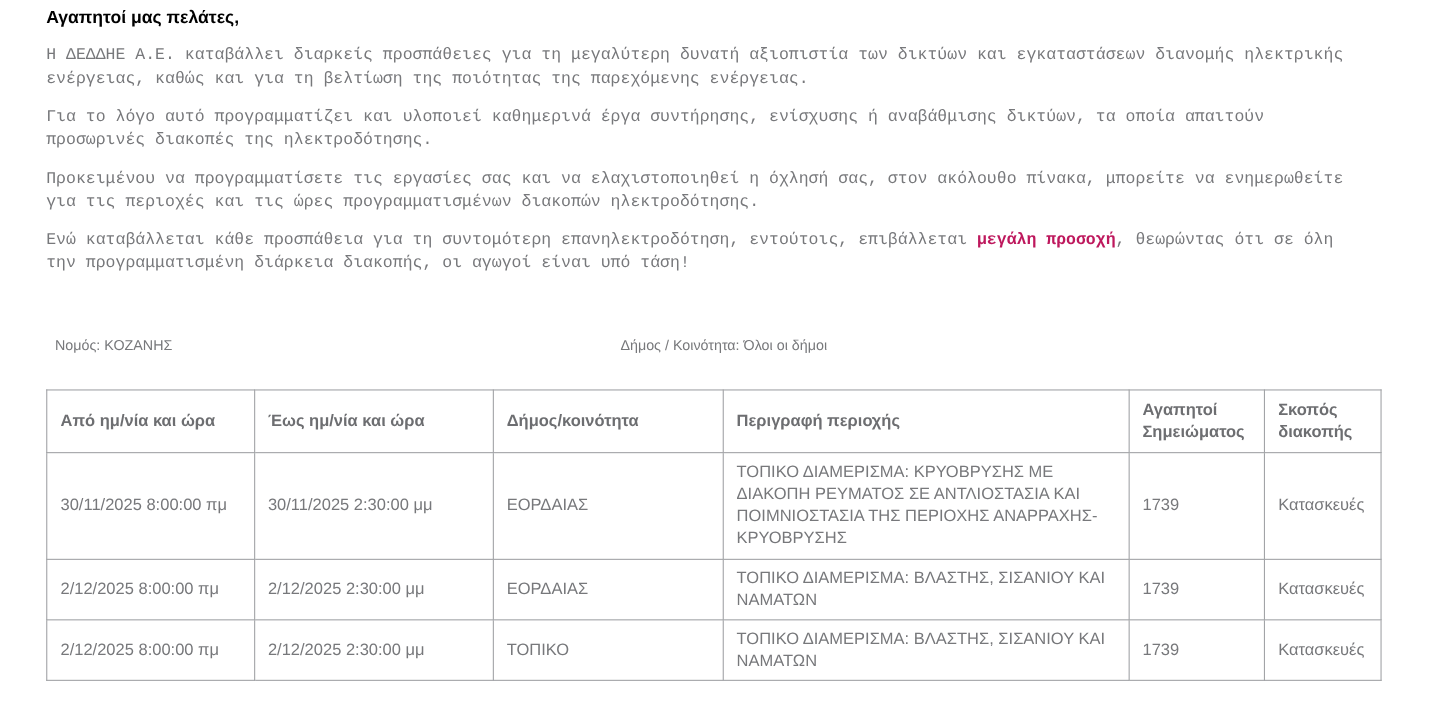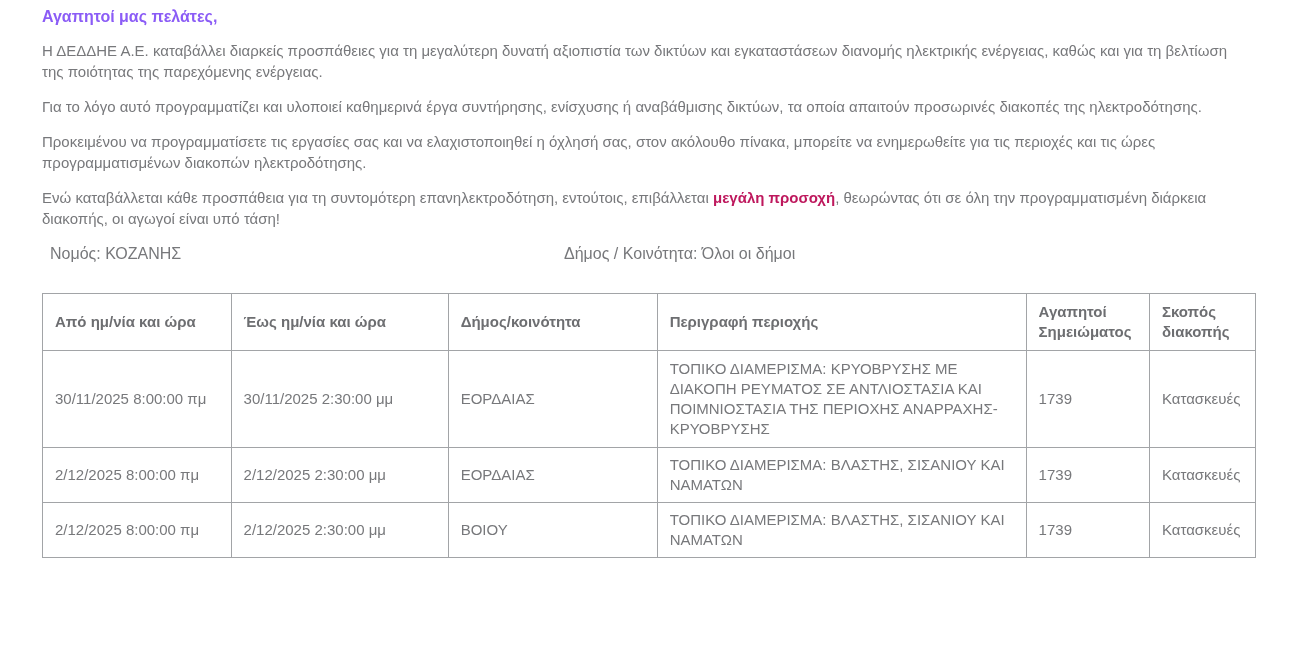--- a/index.html
+++ b/index.html
@@ -11,36 +11,37 @@
     color: #77787b;
     overflow: hidden;
   }
   .content {
     padding: 8px 60px 0 42px;
     width: 1308px;
   }
   .greeting {
     font-size: 16px;
     font-weight: bold;
-    color: #8b5cf6;
+    color: #000000;
     margin-bottom: 14px;
   }
   .para {
     font-size: 15px;
     line-height: 21px;
     margin-bottom: 14px;
     color: #77787b;
     max-width: 1205px;
+    font-family: Liberation Mono, monospace;
   }
   .para b { color: #be185d; }
   .filters {
     position: relative;
-    margin-top: 16px;
+    margin-top: 56px;
     height: 21px;
-    font-size: 16px;
+    font-size: 13px;
   }
   .filter-item { position: absolute; top: 0; white-space: nowrap; }
   .filter-prefecture { left: 8px; }
   .filter-municipality { left: 522px; }
   .outages-table {
     margin-top: 27px;
     border-collapse: collapse;
     table-layout: fixed;
     width: 1214px;
     font-size: 15px;
@@ -112,21 +113,21 @@
         <td class="col-from">2/12/2025 8:00:00 πμ</td>
         <td class="col-to">2/12/2025 2:30:00 μμ</td>
         <td class="col-mun">ΕΟΡΔΑΙΑΣ</td>
         <td class="col-desc">ΤΟΠΙΚΟ ΔΙΑΜΕΡΙΣΜΑ: ΒΛΑΣΤΗΣ, ΣΙΣΑΝΙΟΥ ΚΑΙ ΝΑΜΑΤΩΝ</td>
         <td class="col-note">1739</td>
         <td class="col-purp">Κατασκευές</td>
       </tr>
         <tr>
         <td class="col-from">2/12/2025 8:00:00 πμ</td>
         <td class="col-to">2/12/2025 2:30:00 μμ</td>
-        <td class="col-mun">ΒΟΙΟΥ</td>
+        <td class="col-mun">ΤΟΠΙΚΟ</td>
         <td class="col-desc">ΤΟΠΙΚΟ ΔΙΑΜΕΡΙΣΜΑ: ΒΛΑΣΤΗΣ, ΣΙΣΑΝΙΟΥ ΚΑΙ ΝΑΜΑΤΩΝ</td>
         <td class="col-note">1739</td>
         <td class="col-purp">Κατασκευές</td>
       </tr>
       </tbody>
   </table>
 
 </div>
 
 </body></html>

